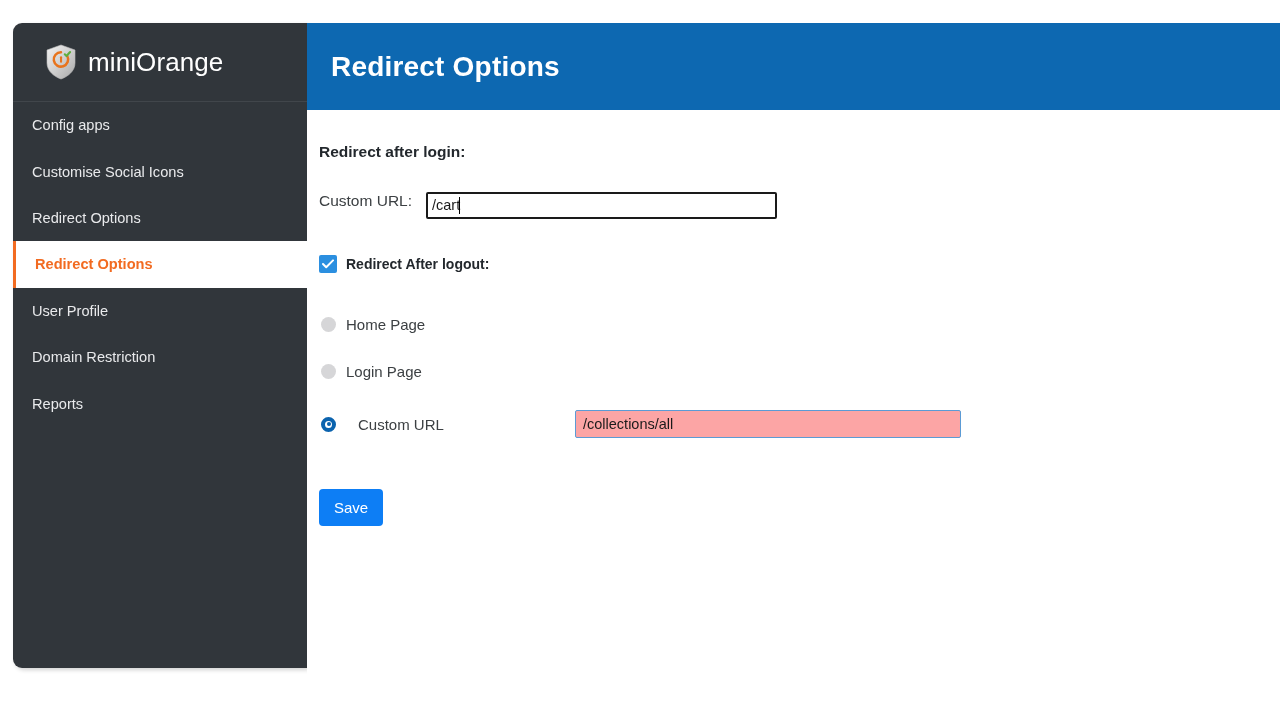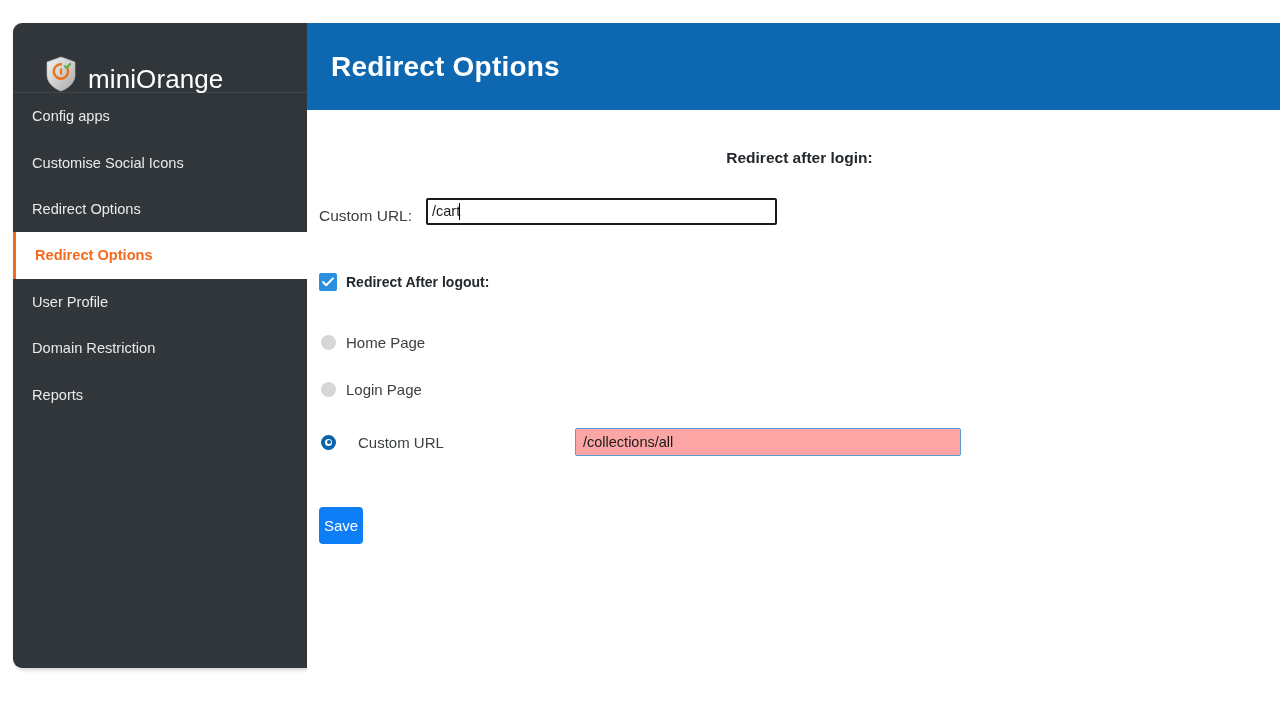--- a/index.html
+++ b/index.html
@@ -27,23 +27,23 @@
     top: 23px;
     width: 294px;
     height: 645px;
     background: #31363b;
     border-radius: 9px 0 0 9px;
     box-shadow: 2px 2px 4px rgba(0,0,0,0.18);
     overflow: hidden;
   }
 
   .brand {
-    height: 70px;
-    display: flex;
-    align-items: flex-end;
+    height: 79px;
+    display: flex;
+    align-items: center;
     padding-left: 32px;
     border-bottom: 1px solid #41464b;
   }
   .brand-logo {
     width: 32px;
     height: 36px;
     margin-right: 11px;
     flex: none;
   }
   .brand-name {
@@ -115,28 +115,27 @@
   .section-title {
     font-size: 16.5px;
     font-weight: 700;
     color: #23282d;
     margin: 0 0 31px 0;
   }
   .sub-label {
     font-size: 15.5px;
     font-weight: 700;
     color: #23282d;
-    margin: 14px 0 31px 0;
-    text-align: center;
+    margin: 8px 0 31px 0;
   }
 
   .row-custom-url-login {
     display: flex;
-    align-items: flex-end;
-    margin-bottom: 48px;
+    align-items: flex-start;
+    margin-bottom: 36px;
   }
   .inline-label {
     font-size: 15.5px;
     color: #3c4043;
     margin-right: 14px;
   }
   .caret {
     display: inline-block;
     width: 1px;
     height: 17px;
@@ -229,21 +228,21 @@
     background: #fca5a5;
     font-family: "Liberation Sans", sans-serif;
     font-size: 14.5px;
     color: #1a1a1a;
     padding: 0 7px;
     outline: none;
   }
 
   .save-wrap { margin-top: 51px; }
   .save-button {
-    width: 44px;
+    width: 64px;
     height: 37px;
     background: #0d7ef5;
     color: #ffffff;
     border: none;
     border-radius: 4px;
     font-family: "Liberation Sans", sans-serif;
     font-size: 15px;
     cursor: pointer;
     padding: 0;
   }

